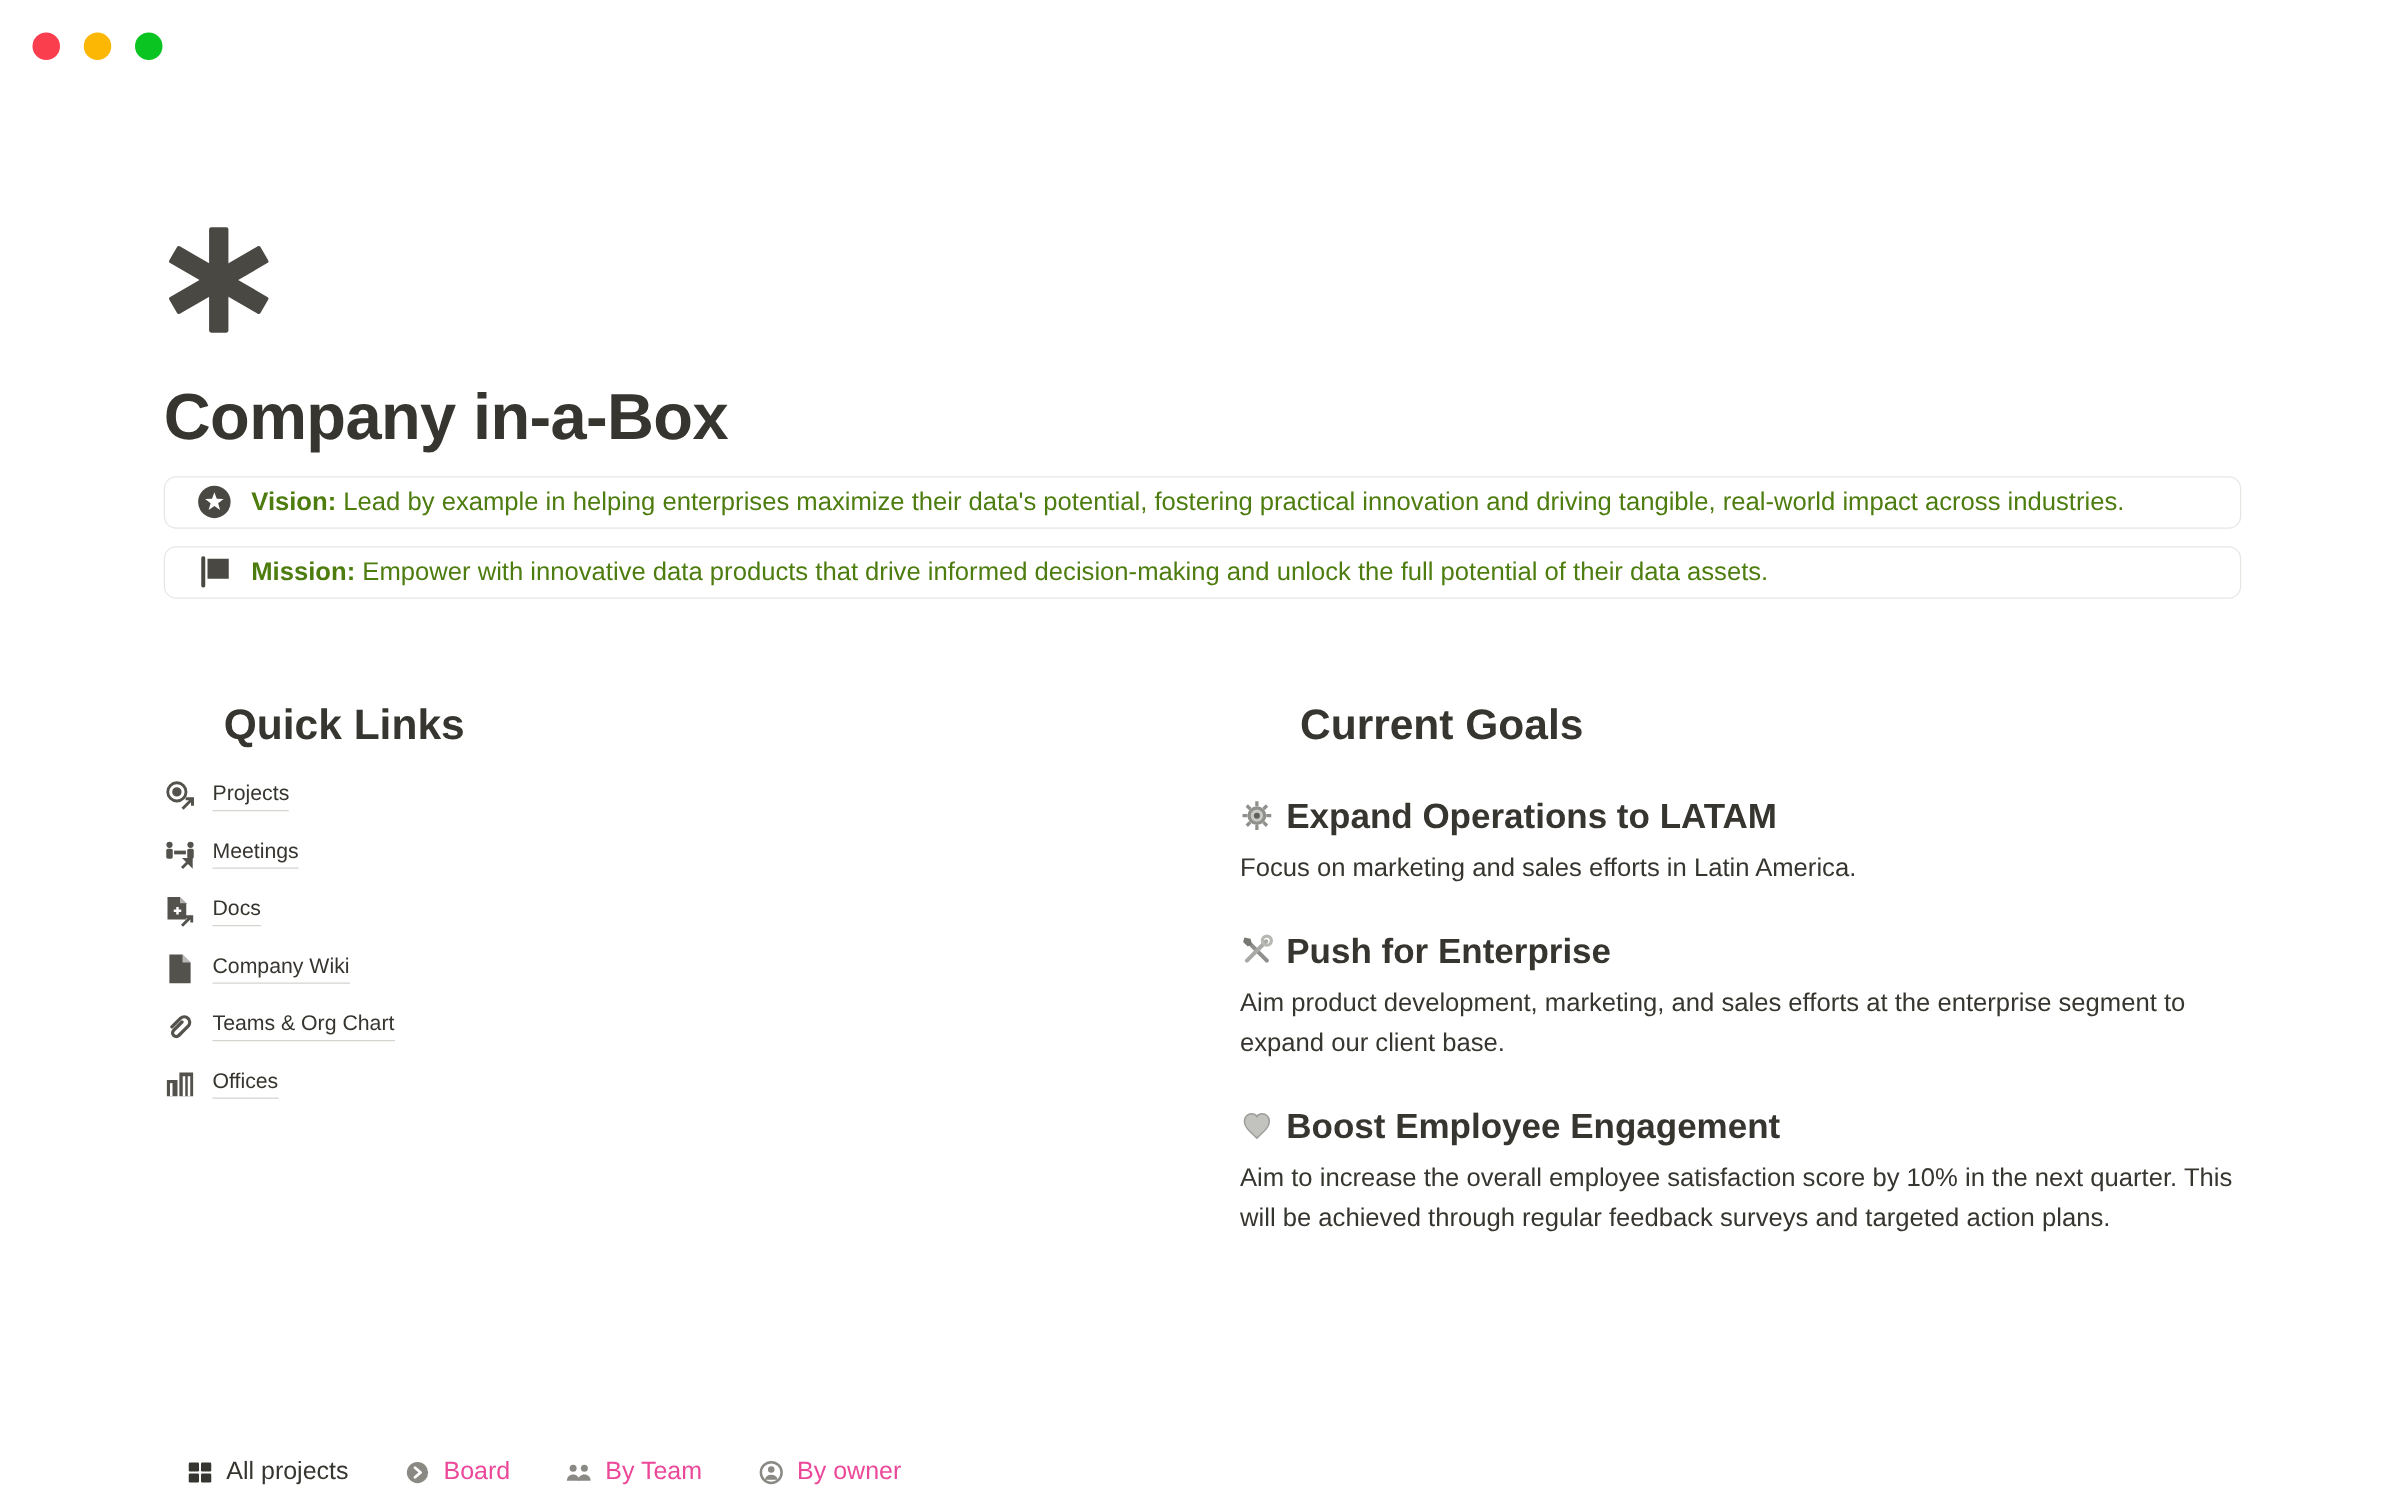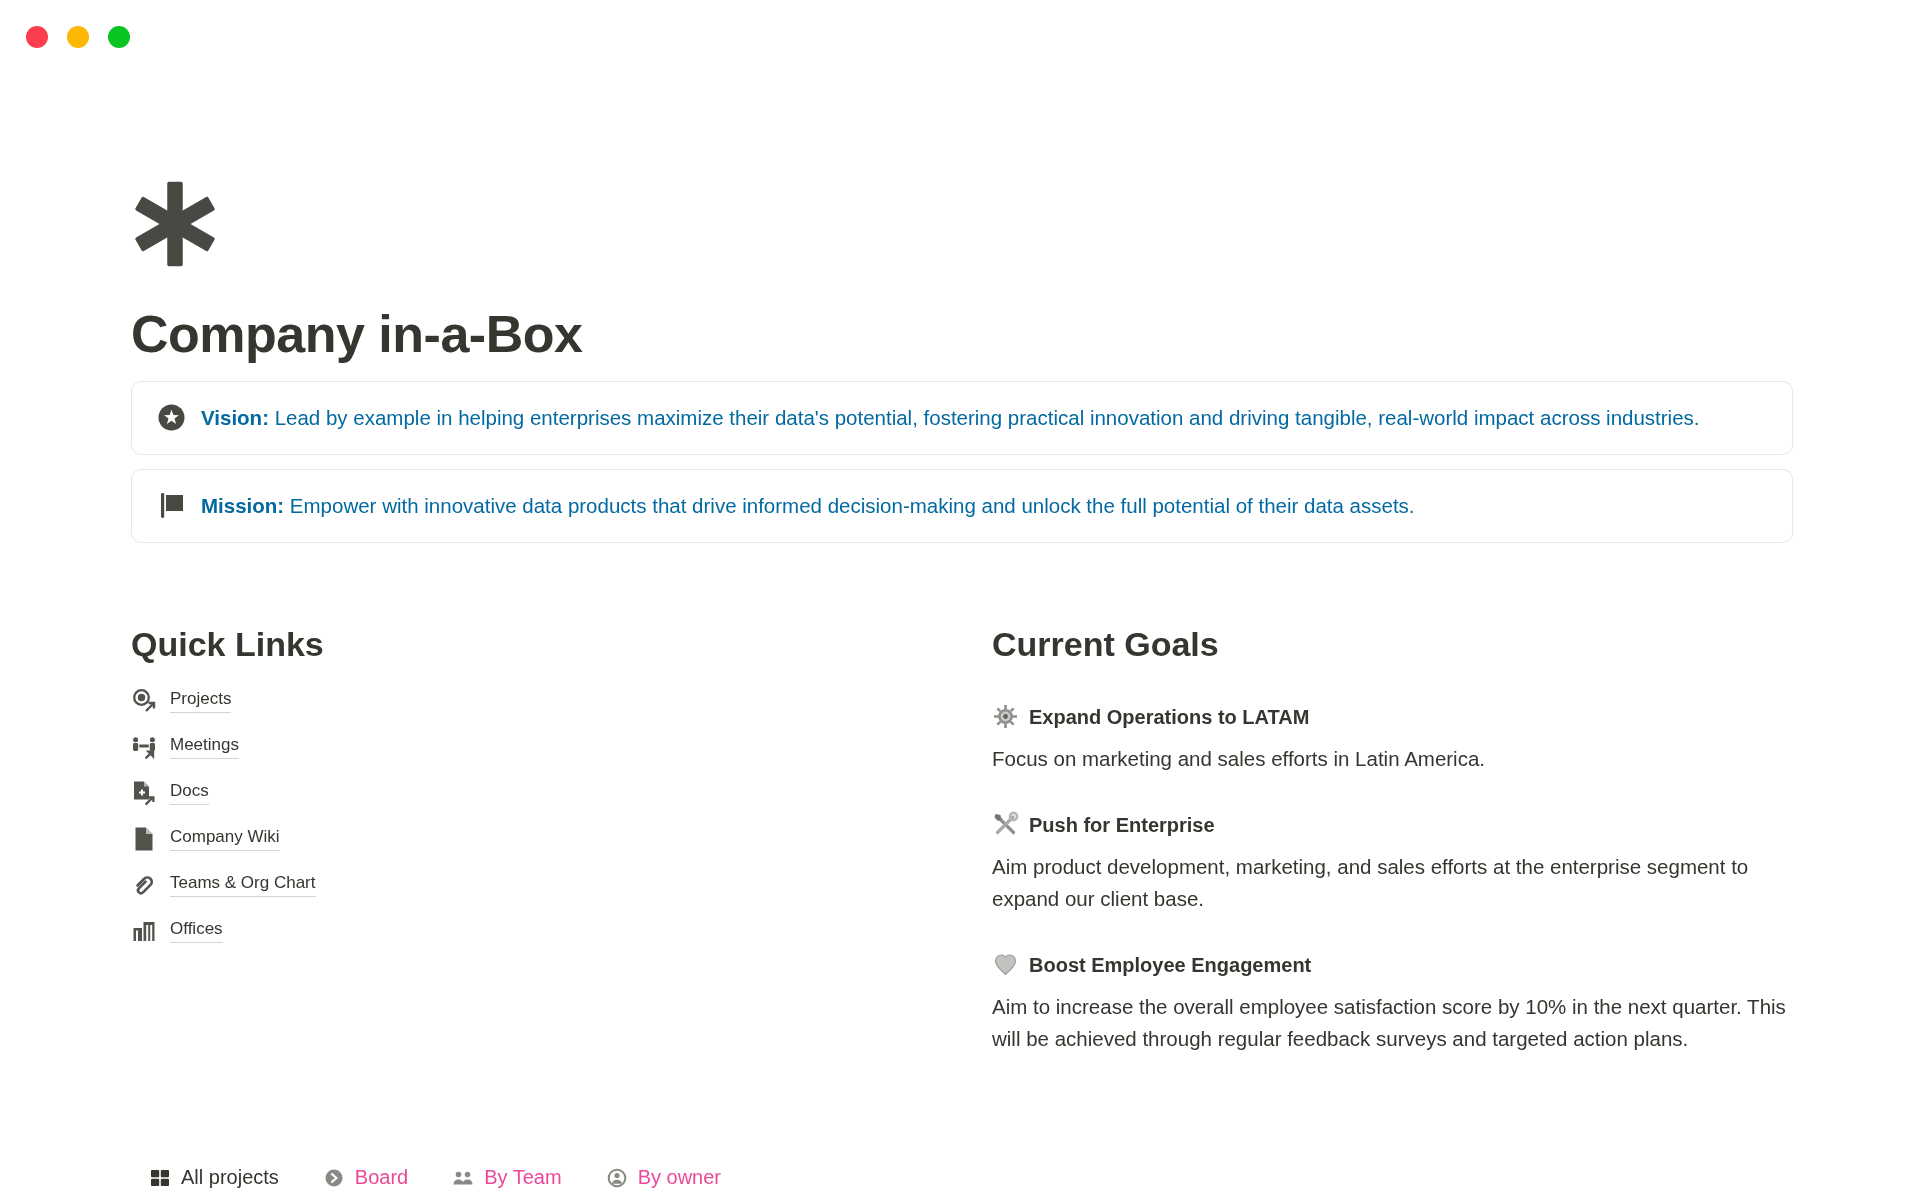--- a/index.html
+++ b/index.html
@@ -14,39 +14,39 @@
   .content { position:relative; margin-left:131px; width:1662px; }
 
   .page-icon { margin-top:181px; width:88px; height:86px; }
   .page-icon svg { width:88px; height:86px; display:block; }
 
   .page-title { margin-top:36px; font-size:52px; font-weight:700; letter-spacing:-0.5px;
     color:#37352f; line-height:1.2; }
 
   
   .callout { margin-top:16px; border:1px solid #e7e6e3; border-radius:10px;
-    padding:20px 26px; display:flex; gap:16px; align-items:flex-start;
-    font-size:20.5px; line-height:32px; color:#0369a1; }
+    padding:4px 26px; display:flex; gap:16px; align-items:flex-start;
+    font-size:20.5px; line-height:32px; color:#4d7c0f; }
   .callout + .callout { margin-top:14px; }
   .callout .c-icon { flex:0 0 auto; width:27px; height:27px; margin-top:2px; }
   .callout .c-label { font-weight:700; }
 
   
   .columns { display:grid; grid-template-columns:861px 1fr; margin-top:80px; }
-  .section-heading { font-size:34px; font-weight:700; line-height:1.25; color:#37352f; }
+  .section-heading { font-size:34px; font-weight:700; line-height:1.25; color:#37352f;margin-left:48px; }
 
   .links { margin-top:12px; }
   .link-row { display:flex; align-items:center; gap:13px; height:46px; }
   .link-row svg { width:26px; height:26px; flex:0 0 auto; }
   .page-link { font-size:17px; color:#37352f; text-decoration:none; cursor:pointer;
     border-bottom:1.5px solid #d6d4cf; padding-bottom:2.5px; }
 
   .goal { margin-top:34px; }
   .goal:first-of-type { margin-top:35px; }
-  .goal-title { display:flex; align-items:center; gap:10px; font-size:20px; font-weight:700;
+  .goal-title { display:flex; align-items:center; gap:10px; font-size:28px; font-weight:700;
     line-height:32px; color:#37352f; }
   .goal-title svg { width:27px; height:27px; flex:0 0 auto; }
   .goal-desc { margin-top:10px; font-size:20.5px; line-height:32px; color:#37352f; max-width:800px; }
 
   
   .view-tabs { position:absolute; top:1166px; left:149px; display:flex; gap:44px; }
   .view-tab { display:flex; align-items:center; gap:10px; font-size:20px; color:#ec4899;
     cursor:pointer; white-space:nowrap; }
   .view-tab svg { width:22px; height:22px; }
   .view-tab.active { color:#37352f; font-weight:500; }

